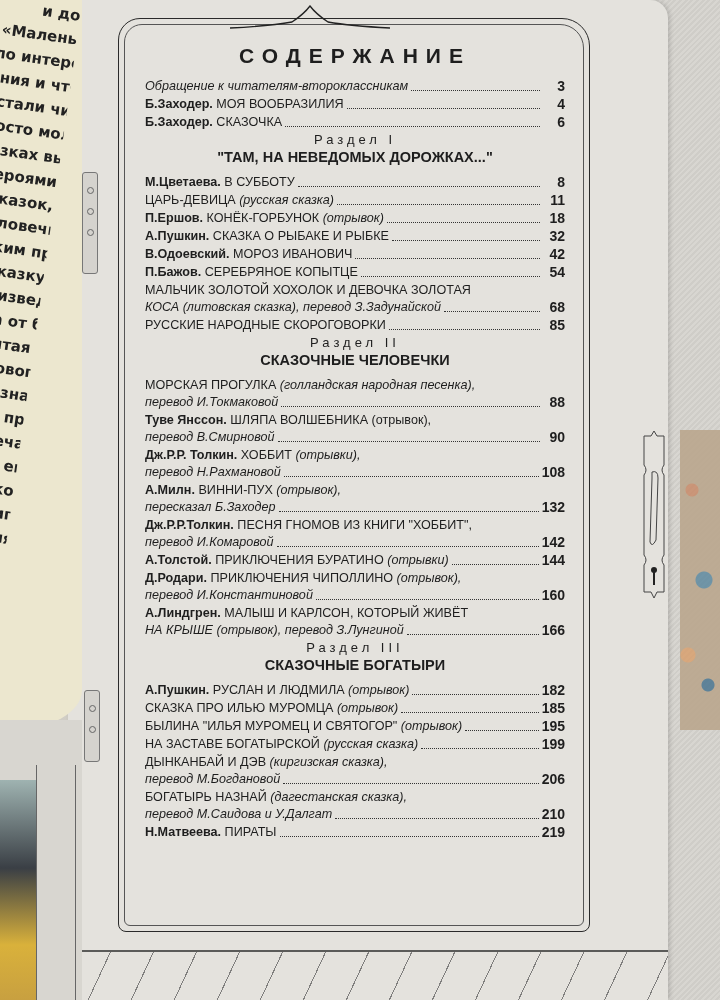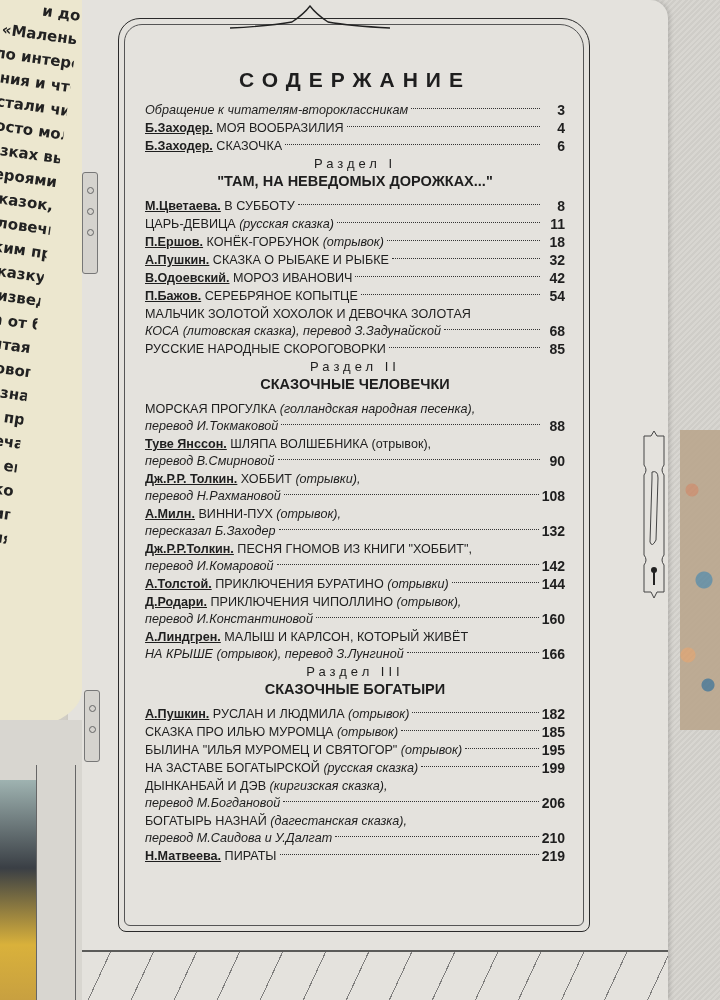--- a/index.html
+++ b/index.html
@@ -71,33 +71,33 @@
     position:absolute; left:36px; top:765px; width:38px; height:235px;
     border-left:1px solid #666; border-right:1px solid #666;
   }
   .hinge {
     position:absolute; width:14px; height:100px;
     border:1px solid #777; background:#d5d3ce; border-radius:3px;
   }
   .hinge span { display:block; width:5px; height:5px; border:1px solid #666; border-radius:50%; margin:14px auto; }
   
   .toc {
-    position:absolute; left:145px; top:68px; width:420px;
+    position:absolute; left:145px; top:44px; width:420px;
   }
   .toc-title {
     text-align:center; font-weight:bold; font-size:21px; letter-spacing:8px;
     margin:0 0 10px 0;
   }
-  .entry { display:flex; align-items:center; font-size:12.6px; line-height:17px; margin:0; }
+  .entry { display:flex; align-items:flex-end; font-size:12.6px; line-height:17px; margin:0; }
   .entry .txt { white-space:nowrap; }
   .entry .dots { flex:1; border-bottom:1.5px dotted #333; margin:0 3px 4px 3px; min-width:8px; }
   .entry .pg { font-weight:bold; font-size:14px; min-width:22px; text-align:right; }
   .entry-block { margin:0 0 1px 0; }
   .entry-block .first { font-size:12.6px; line-height:17px; white-space:nowrap; }
-  .author { font-weight:bold;text-decoration:underline; }
+  .author { font-weight:bold; }
   .it { font-style:italic; }
   .section-label { text-align:center; font-size:13px; letter-spacing:4px; line-height:16px; }
   .section-title { text-align:center; font-weight:bold; font-size:14.5px; line-height:18px; margin-bottom:8px; }
   .door-handle {
     position:absolute; left:634px; top:430px; width:40px; height:170px;
   }
 </style>
 </head>
 <body>
 

